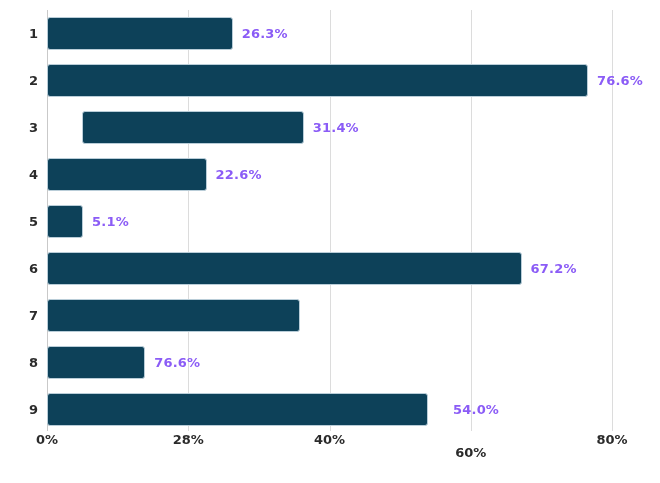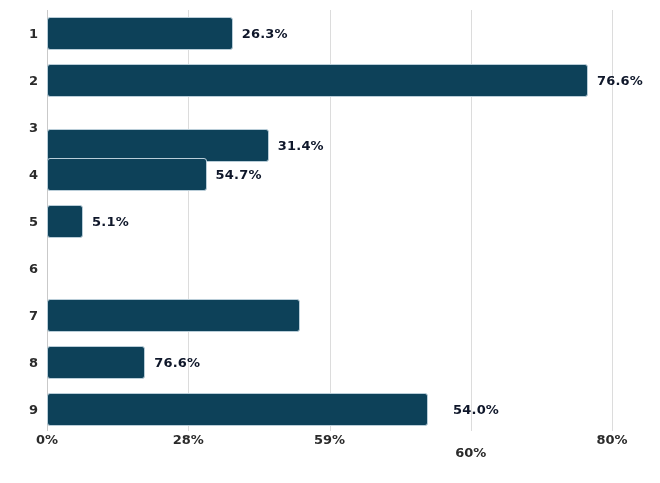--- a/index.html
+++ b/index.html
@@ -60,21 +60,21 @@
     box-sizing: border-box;
   }
 
   .bar-value {
     position: absolute;
     top: 7px;
     height: 33px;
     line-height: 33px;
     font-size: 13px;
     font-weight: 600;
-    color: #0f172a;
+    color: #8b5cf6;
     white-space: nowrap;
     letter-spacing: 0.2px;
   }
 
   
   #y-axis {
     position: absolute;
     left: 0;
     top: 10px;
     width: 38px;
@@ -123,31 +123,35 @@
       <div class="gridline" style="left: 423.75px;"></div>
       <div class="gridline" style="left: 565px;"></div>
       <div class="bar-row" style="top: 0px;">
         <div class="bar" style="width: 185.744px; background: rgb(13, 65, 89); border-color: rgb(185, 205, 216);"></div>
         <span class="bar-value" style="left: 194.744px;">26.3%</span>
       </div>
       <div class="bar-row" style="top: 47px;">
         <div class="bar" style="width: 540.987px; background: rgb(13, 65, 89); border-color: rgb(185, 205, 216);"></div>
         <span class="bar-value" style="left: 549.987px;">76.6%</span>
       </div>
-      <div class="bar-row" style="top: 112px;">
+      <div class="bar-row" style="top: 94px; margin-left: 35px;">
         <div class="bar" style="width: 221.762px; background: rgb(13, 65, 89); border-color: rgb(185, 205, 216);"></div>
         <span class="bar-value" style="left: 230.762px;">31.4%</span>
       </div>
       <div class="bar-row" style="top: 141px;">
         <div class="bar" style="width: 159.613px; background: rgb(13, 65, 89); border-color: rgb(185, 205, 216);"></div>
-        <span class="bar-value" style="left: 168.613px;">54.7%</span>
+        <span class="bar-value" style="left: 168.613px;">22.6%</span>
       </div>
       <div class="bar-row" style="top: 188px;">
         <div class="bar" style="width: 36.0187px; background: rgb(13, 65, 89); border-color: rgb(185, 205, 216);"></div>
         <span class="bar-value" style="left: 45.0187px;">5.1%</span>
+      </div>
+      <div class="bar-row" style="top: 235px;">
+        <div class="bar" style="width: 474.6px; background: rgb(13, 65, 89); border-color: rgb(185, 205, 216);"></div>
+        <span class="bar-value" style="left: 483.6px;">67.2%</span>
       </div>
       <div class="bar-row" style="top: 282px;">
         <div class="bar" style="width: 252.837px; background: rgb(13, 65, 89); border-color: rgb(185, 205, 216);"></div>
       </div>
       <div class="bar-row" style="top: 329px;">
         <div class="bar" style="width: 98.1688px; background: rgb(13, 65, 89); border-color: rgb(185, 205, 216);"></div>
         <span class="bar-value" style="left: 107.169px;">76.6%</span>
       </div>
       <div class="bar-row" style="top: 376px;">
         <div class="bar" style="width: 381.375px; background: rgb(13, 65, 89); border-color: rgb(185, 205, 216);"></div>
@@ -163,18 +167,18 @@
       <div class="y-tick-label" style="top: 188px;">5</div>
       <div class="y-tick-label" style="top: 235px;">6</div>
       <div class="y-tick-label" style="top: 282px;">7</div>
       <div class="y-tick-label" style="top: 329px;">8</div>
       <div class="y-tick-label" style="top: 376px;">9</div>
     </div>
 
   <div id="x-axis">
       <div class="x-tick-label" style="left: 0px;">0%</div>
       <div class="x-tick-label" style="left: 141.25px;">28%</div>
-      <div class="x-tick-label" style="left: 282.5px;">59%</div>
+      <div class="x-tick-label" style="left: 282.5px;">40%</div>
       <div class="x-tick-label" style="left: 423.75px; margin-top: 13px;">60%</div>
       <div class="x-tick-label" style="left: 565px;">80%</div>
     </div>
 
 </div>
 
 </body></html>

